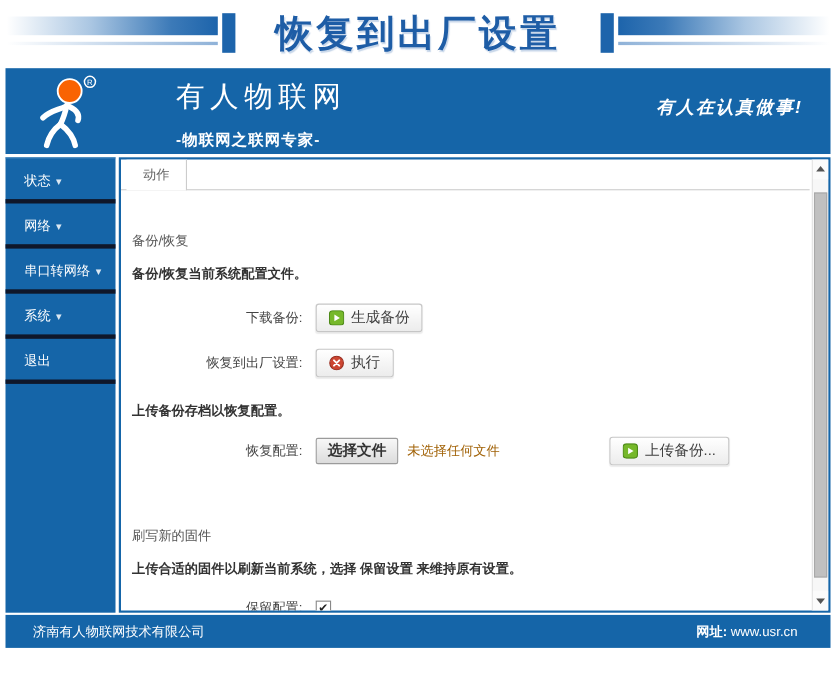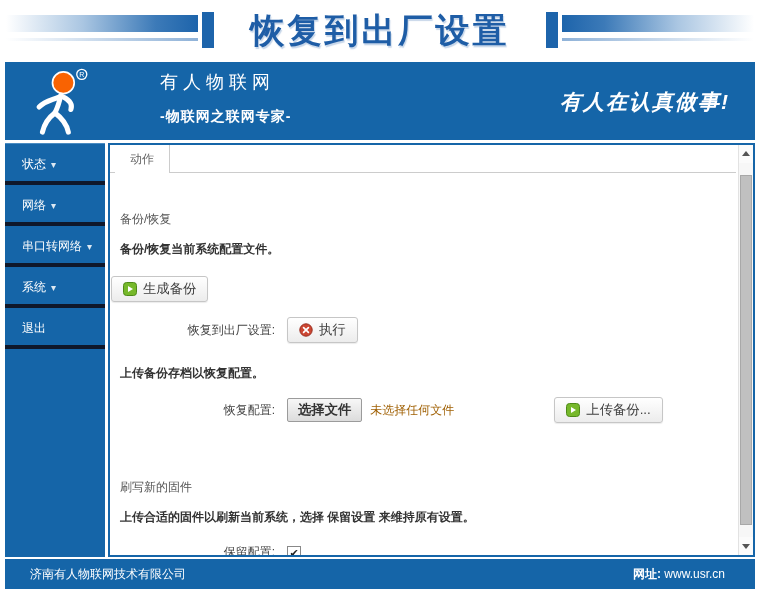--- a/index.html
+++ b/index.html
@@ -22,24 +22,24 @@
     background:linear-gradient(270deg,#ffffff 0%,#aac6e2 40%,#3c7ab8 78%,#1d64ab 100%); }
   .deco-line-right { left:562px; top:38px; width:192px; height:3px;
     background:linear-gradient(270deg,#ffffff,#8fb2d8); }
 
   .frame { padding:0 5px; }
 
   
   header { margin-top:2px; height:78px; background:#1565a8; position:relative; overflow:hidden; }
   .logo { position:absolute; left:16px; top:4px; }
   .brand { position:absolute; left:155px; top:8px; color:#fff; }
-  .brand-title { font-size:18px; letter-spacing:5px; }
+  .brand-title { font-size:26px; letter-spacing:5px; }
   .brand-sub { margin-top:14px; font-size:14px; font-weight:bold; letter-spacing:1px; }
   .slogan { position:absolute; right:25px; top:26px; color:#fff;
-    font-size:21px; font-weight:bold; font-style:italic; letter-spacing:2px; }
+    font-size:16px; font-weight:bold; font-style:italic; letter-spacing:2px; }
 
   
   .body-row { margin-top:3px; height:414px; display:flex; }
   nav.sidebar { width:100px; background:#1565a8; margin-right:3px; border-top:1px solid #4a8cc2; }
   .side-item { height:41px; line-height:40px; padding-left:17px; color:#fff;
     border-bottom:4px solid #0f172a; cursor:pointer; white-space:nowrap; }
   .caret { font-size:10px; color:rgba(255,255,255,.85); margin-left:5px; }
 
   section.content { flex:1; background:#fff; border:2px solid #1565a8; position:relative;
     padding-right:17px; overflow:hidden; }
@@ -147,20 +147,21 @@
     <section class="content">
       <div class="tabbar">
         <span class="tab">动作</span>
       </div>
 
       <div class="inner">
         <div class="sec-title">备份/恢复</div>
         <div class="sec-desc">备份/恢复当前系统配置文件。</div>
 
         <div class="form-row first">
+          <span class="flabel">下载备份:</span>
           <button class="btn">
             <svg width="14" height="14" viewBox="0 0 14 14" aria-hidden="true">
               <rect x="0.5" y="0.5" width="13" height="13" rx="3" fill="#76b82a" stroke="#4e8a18"></rect>
               <path d="M5 4 L10 7 L5 10 Z" fill="#fff"></path>
             </svg>
             <span>生成备份</span>
           </button>
         </div>
 
         <div class="form-row">

